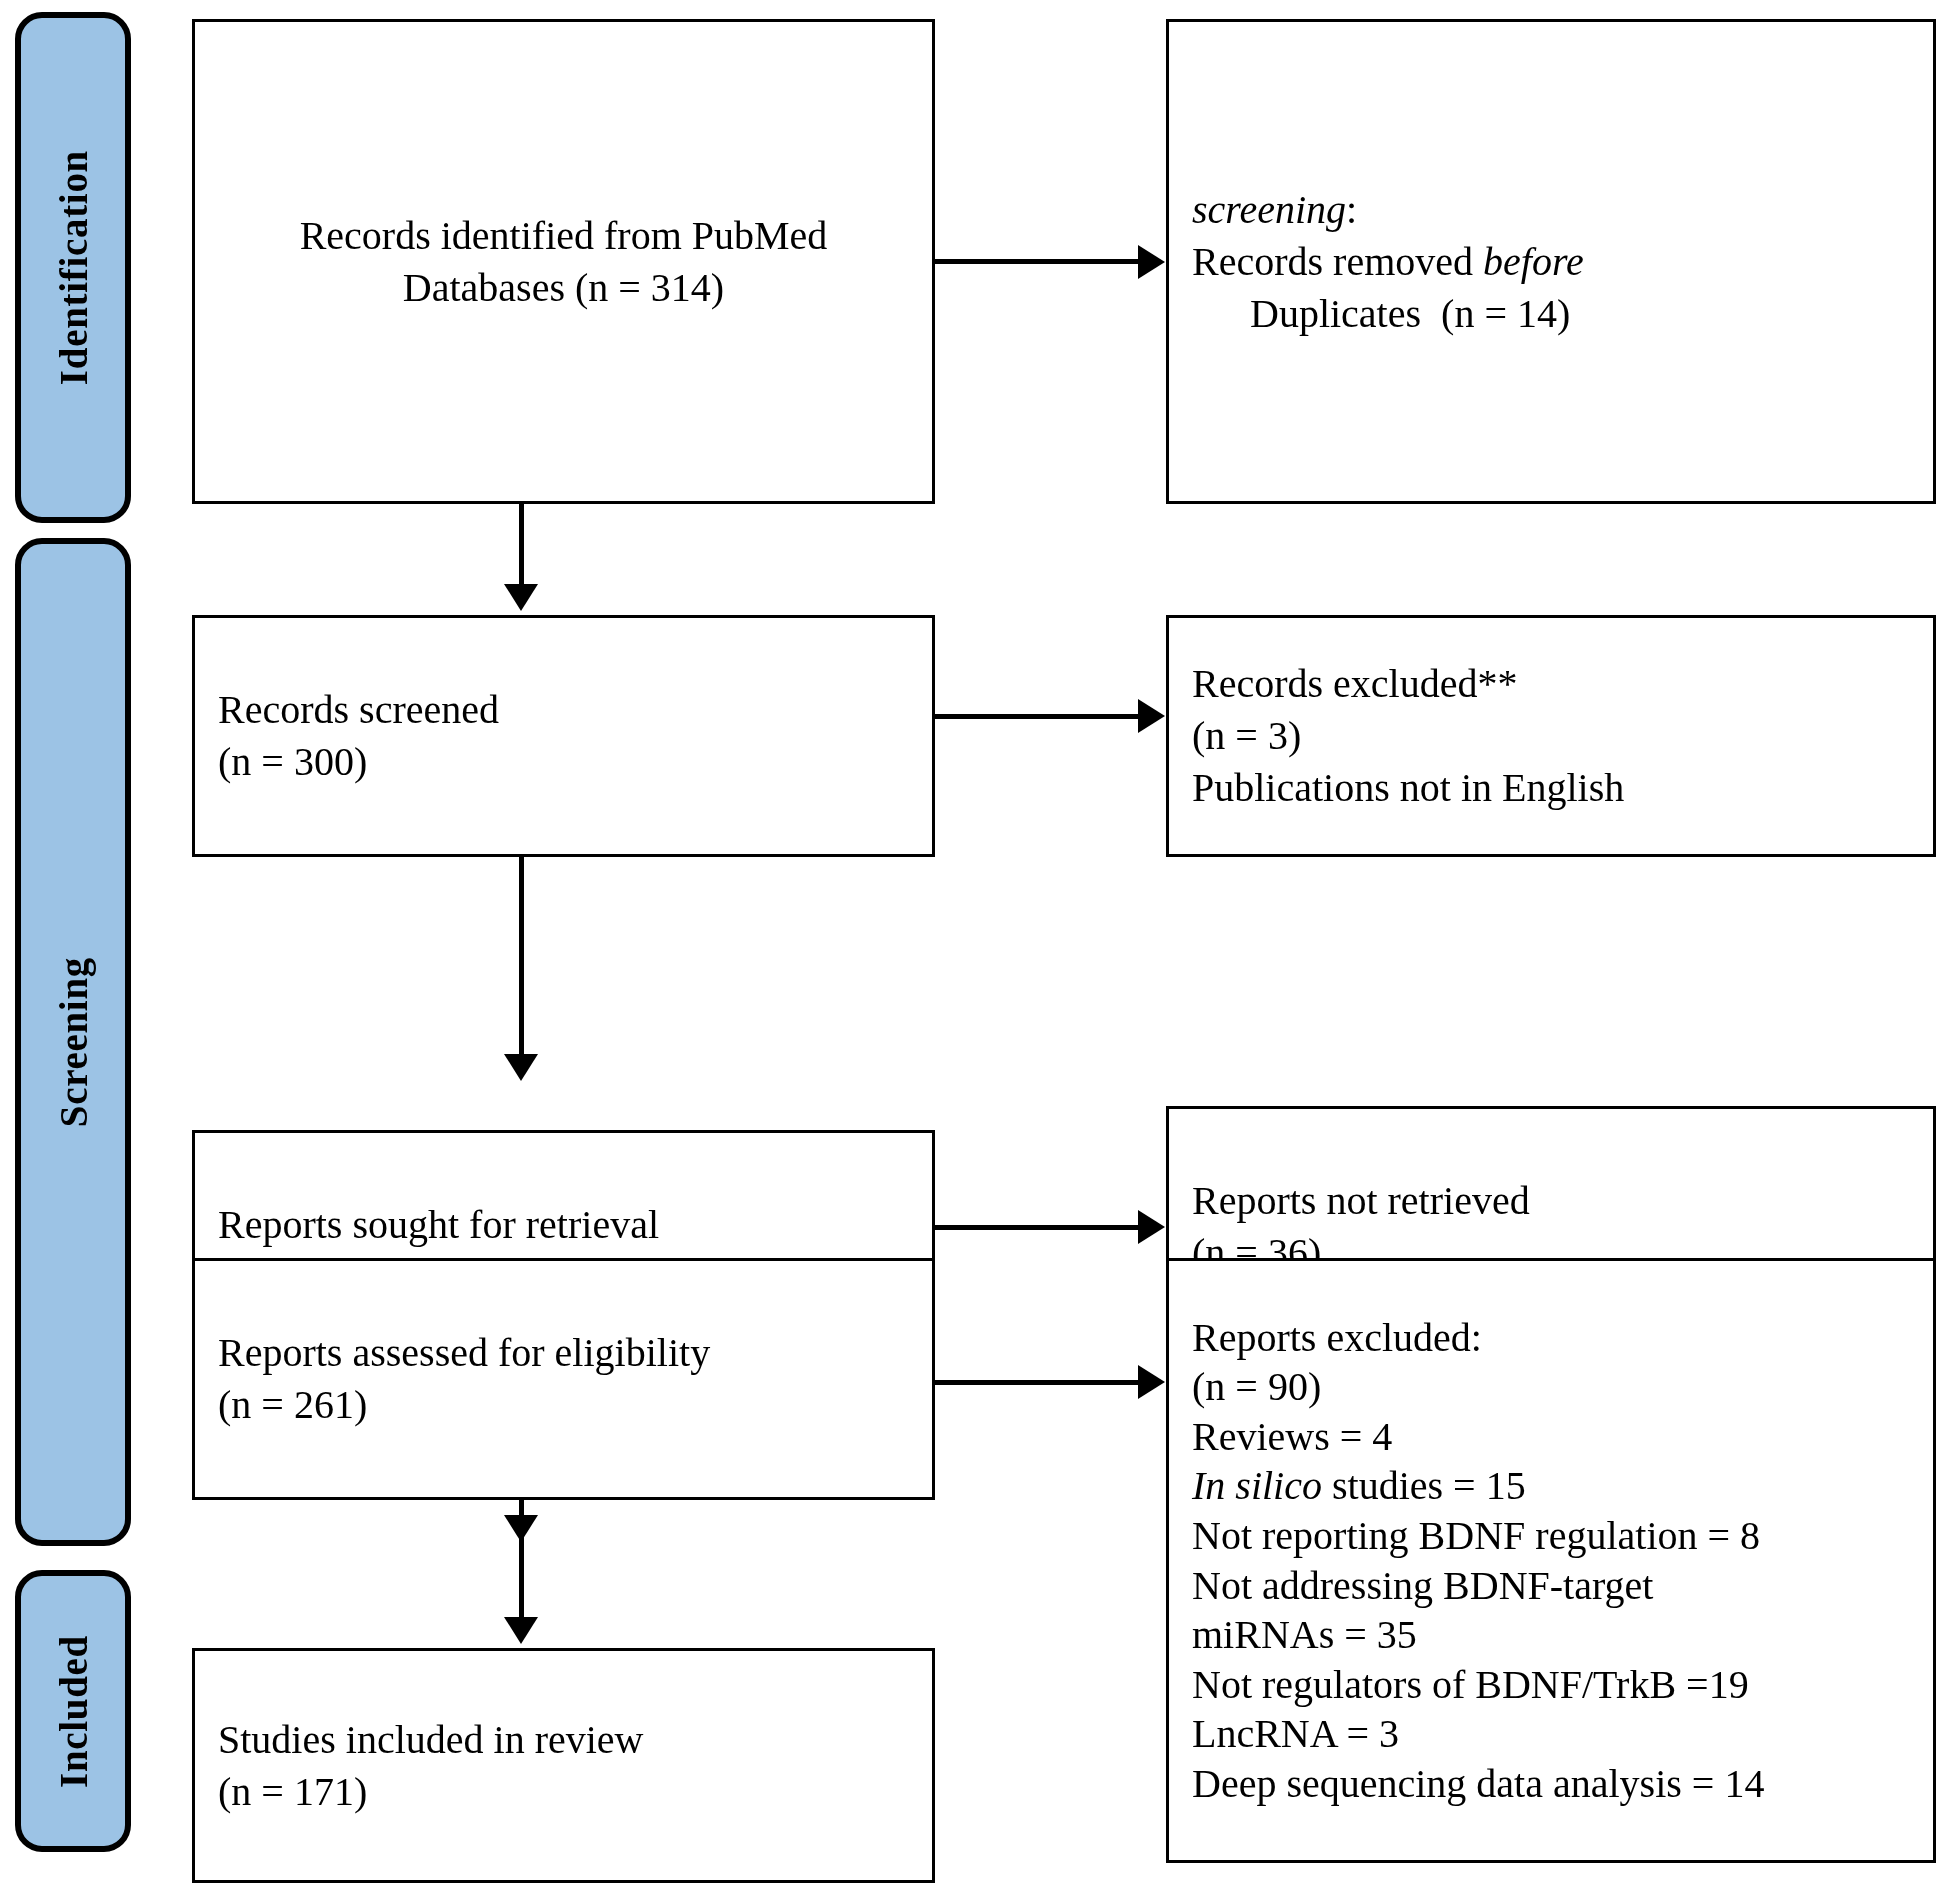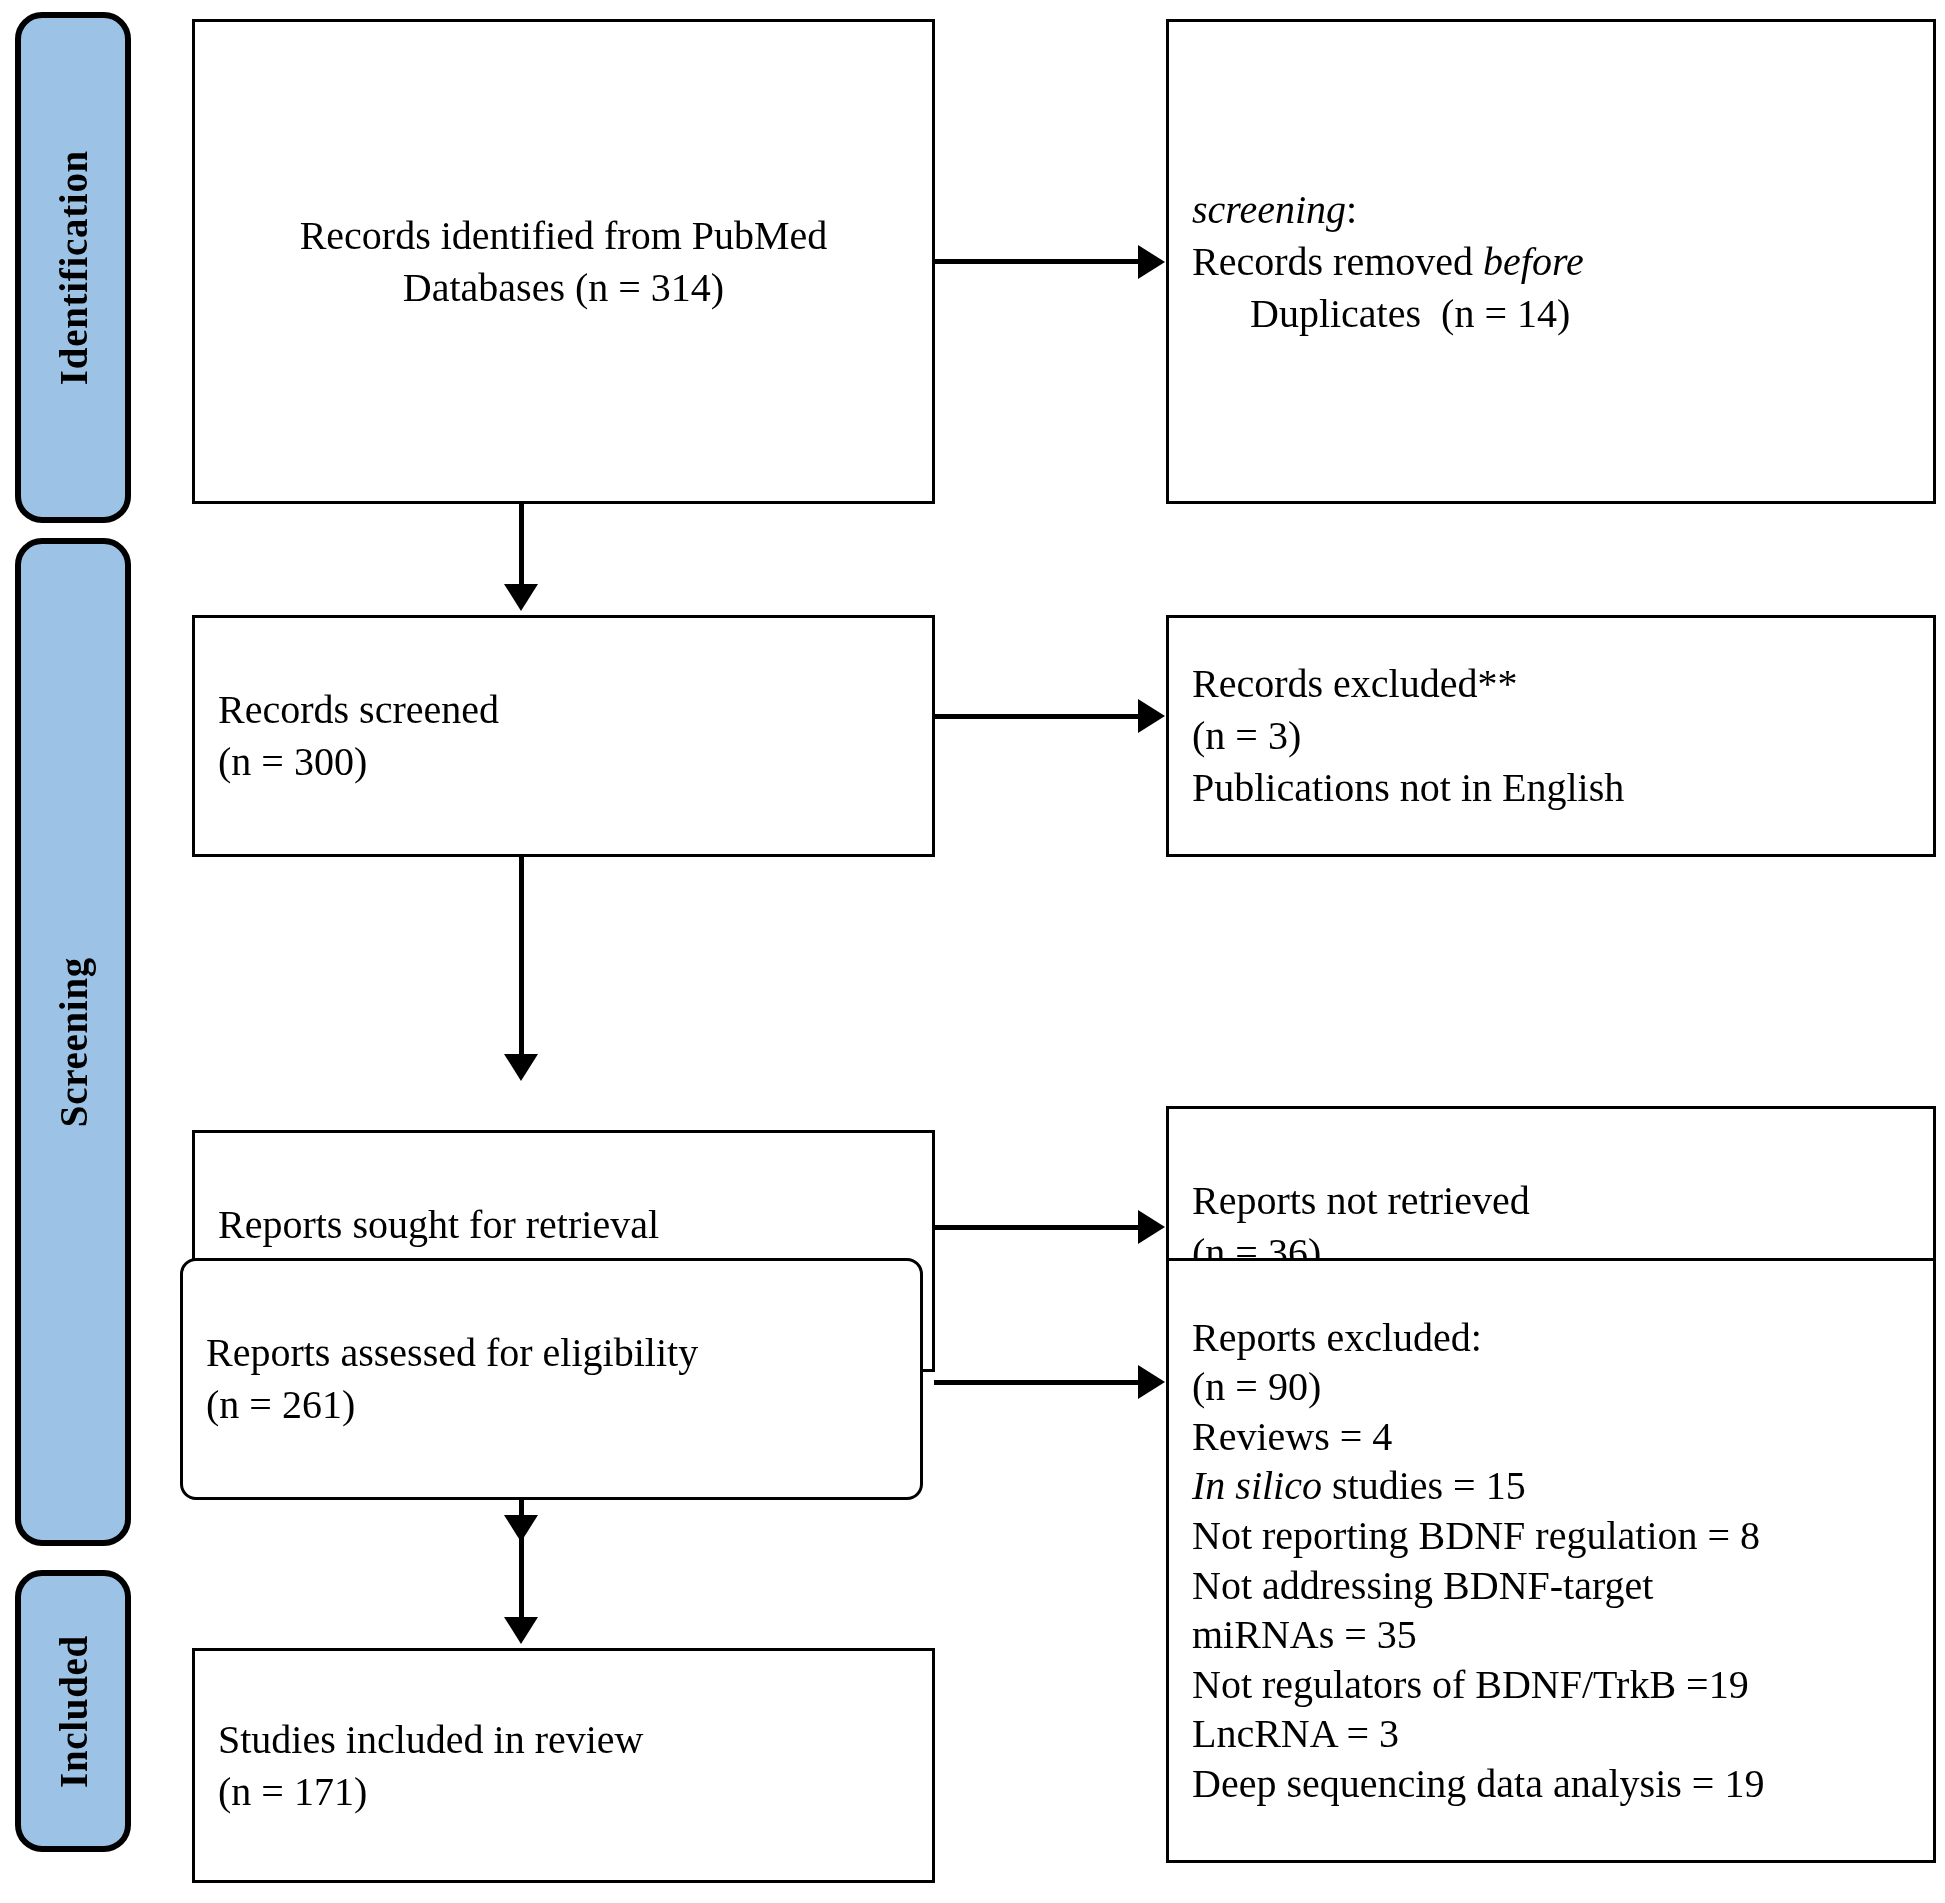--- a/index.html
+++ b/index.html
@@ -135,39 +135,39 @@
       <div class="ln">(n = 36)</div>
     </div>
   </div>
 
   <div class="hline" style="left:934px;top:1225px;width:205px;"></div>
   <div class="arrow-right" style="left:1138px;top:1210px;"></div>
 
   <div class="vline" style="left:519px;top:1348px;height:168px;"></div>
   <div class="arrow-down" style="left:504px;top:1515px;"></div>
 
-  <div class="box left" style="left:180px;top:1258px;width:743px;height:242px;border-radius:16px;">
+  <div class="box left" style="left:192px;top:1258px;width:743px;height:242px;">
     <div class="lines">
       <div class="ln">Reports assessed for eligibility</div>
       <div class="ln">(n = 261)</div>
     </div>
   </div>
 
   <div class="box left" style="left:1166px;top:1258px;width:770px;height:605px;">
     <div class="lines" style="font-size:40px;line-height:1.24;">
       <div class="ln">Reports excluded:</div>
       <div class="ln">(n = 90)</div>
       <div class="ln">Reviews = 4</div>
       <div class="ln"><span class="ital">In silico</span><span> studies = 15</span></div>
       <div class="ln">Not reporting BDNF regulation = 8</div>
       <div class="ln">Not addressing BDNF-target</div>
       <div class="ln">miRNAs = 35</div>
       <div class="ln">Not regulators of BDNF/TrkB =19</div>
       <div class="ln">LncRNA = 3</div>
-      <div class="ln">Deep sequencing data analysis = 19</div>
+      <div class="ln">Deep sequencing data analysis = 14</div>
     </div>
   </div>
 
   <div class="hline" style="left:934px;top:1380px;width:205px;"></div>
   <div class="arrow-right" style="left:1138px;top:1365px;"></div>
 
   <div class="vline" style="left:519px;top:1500px;height:118px;"></div>
   <div class="arrow-down" style="left:504px;top:1617px;"></div>
 
   <div class="box left" style="left:192px;top:1648px;width:743px;height:235px;">

